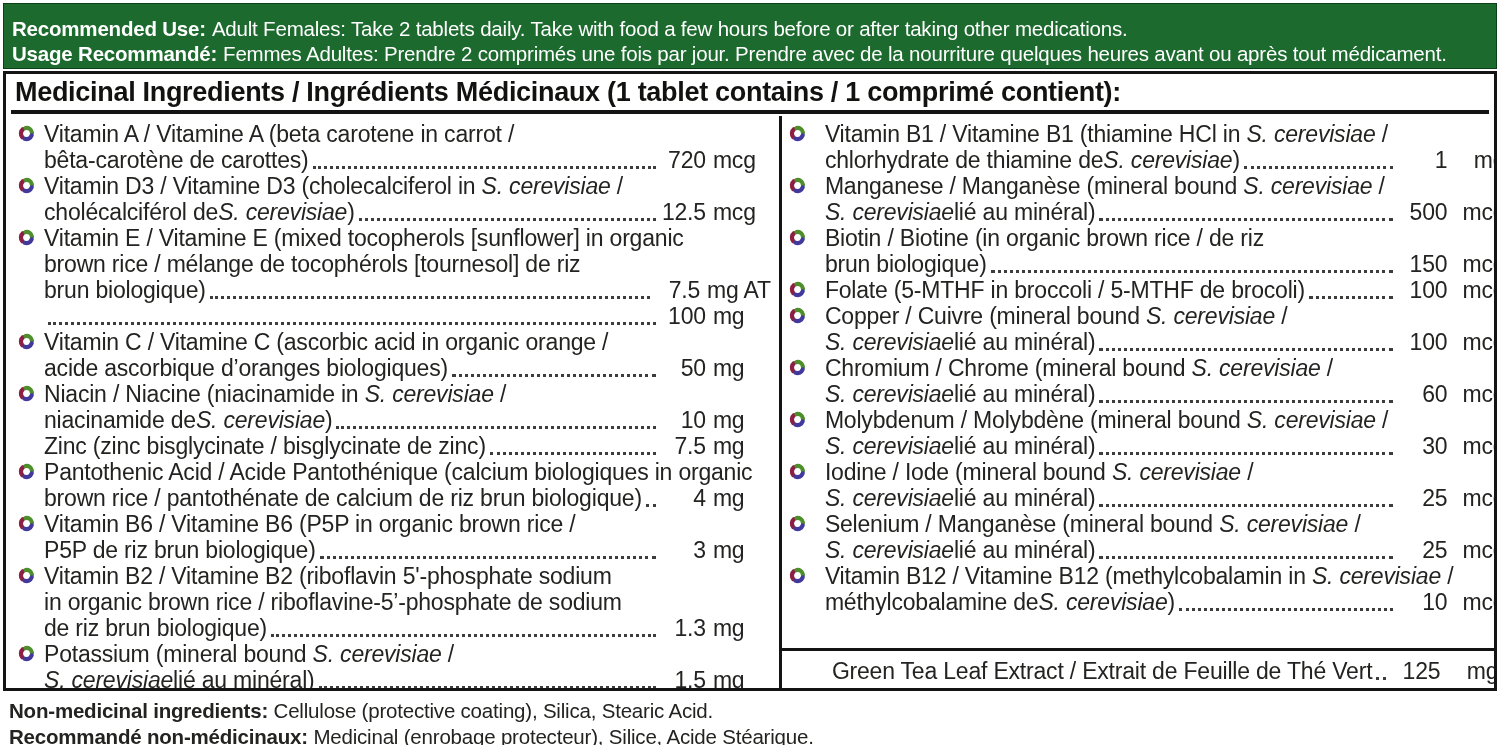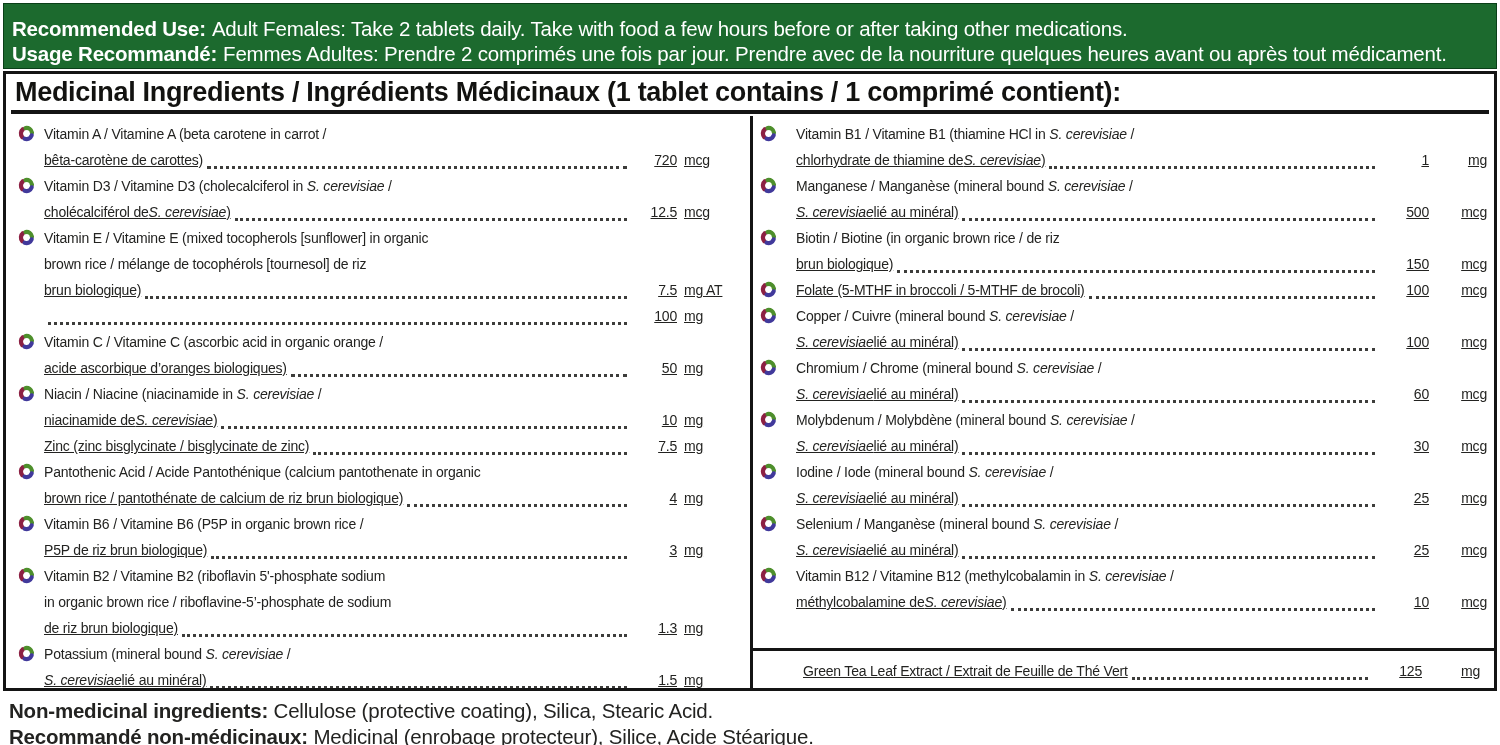--- a/index.html
+++ b/index.html
@@ -42,24 +42,24 @@
     padding:5px 0 0 0;
     display:flex;flex-direction:column;
   }
   .col-right .ing-row{padding:0 7px 0 7px;gap:10px;}
   
   .ing-row{display:flex;align-items:flex-start;}
   .ing-bullet{flex:0 0 26px;width:26px;padding-top:4px;}
   .ing-bullet svg{display:block;}
   .ing-body{flex:1 1 auto;min-width:0;}
   .ing-line{
-    font-size:14px;line-height:26px;letter-spacing:-0.2px;
+    font-size:23px;line-height:26px;letter-spacing:-0.2px;
     white-space:nowrap;color:#232321;
   }
-  .ing-line.last{display:flex;align-items:baseline;text-decoration:underline;}
+  .ing-line.last{display:flex;align-items:baseline;}
   .it{font-style:italic;}
   .leader{
     flex:1 1 auto;min-width:10px;
     border-bottom:3px dotted #3d3d3b;
     align-self:flex-end;
     margin:0 4px 4px 4px;
   }
   .num{flex:0 0 auto;min-width:46px;text-align:right;white-space:pre;}
   .unit{flex:0 0 auto;min-width:58px;text-align:left;padding-left:7px;white-space:pre;}
   .col-right .num{min-width:50px;}
@@ -222,21 +222,21 @@
           <span class="ing-bullet">
             <svg viewBox="0 0 20 20" width="17" height="17" aria-hidden="true">
               <g fill="none" stroke-width="5" stroke-linecap="round">
                 <path d="M 5 14.2 A 6.5 6.5 0 0 1 5.8 5" stroke="#8c2043"></path>
                 <path d="M 8.9 3.6 A 6.5 6.5 0 0 1 16.4 8.9" stroke="#4e8f2c"></path>
                 <path d="M 16.1 12.2 A 6.5 6.5 0 0 1 7.8 16.1" stroke="#41399b"></path>
               </g>
             </svg>
           </span>
           <div class="ing-body">
-            <div class="ing-line"><span>Pantothenic Acid / Acide Pantothénique (calcium pantothenate in organic</span></div>
+            <div class="ing-line"><span>Pantothenic Acid / Acide Pantothénique (calcium biologiques in organic</span></div>
             <div class="ing-line last">
               <span>brown rice / pantothénate de calcium de riz brun biologique)</span>
               <span class="leader"></span>
               <span class="num">4</span>
               <span class="unit">mg</span>
             </div>
           </div>
         </div>
         <div class="ing-row">
           <span class="ing-bullet">

